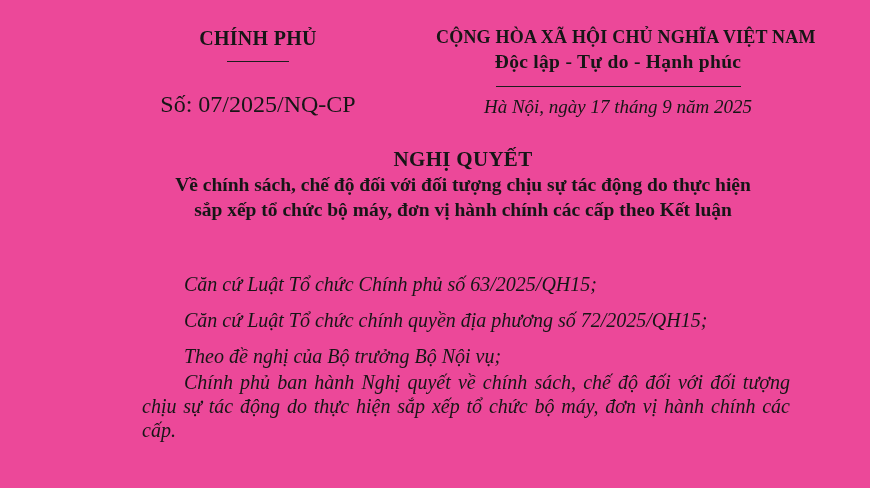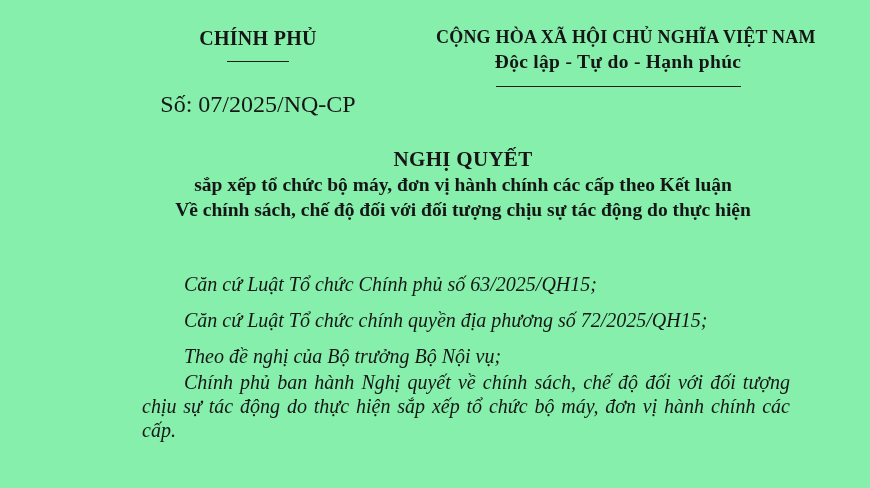--- a/index.html
+++ b/index.html
@@ -4,21 +4,21 @@
 <style>
   html, body {
     margin: 0;
     padding: 0;
     background: #ffffff;
   }
   .page {
     position: relative;
     width: 870px;
     height: 488px;
-    background: #86efac;
+    background: #ec4899;
     overflow: hidden;
     font-family: "Liberation Serif", "DejaVu Serif", serif;
     color: #161616;
   }
 
   
   .hdr-left {
     position: absolute;
     top: 27px;
     left: 150px;
@@ -130,26 +130,27 @@
   <div class="hdr-left">
     <div class="issuer">CHÍNH PHỦ</div>
     <div class="rule-short"></div>
     <div class="doc-no">Số: 07/2025/NQ-CP</div>
   </div>
 
   <div class="hdr-right">
     <div class="national">CỘNG HÒA XÃ HỘI CHỦ NGHĨA VIỆT NAM</div>
     <div class="motto">Độc lập - Tự do - Hạnh phúc</div>
     <div class="rule-long"></div>
+    <div class="place-date">Hà Nội, ngày 17 tháng 9 năm 2025</div>
   </div>
 
   <div class="title-block">
     <div class="doc-type">NGHỊ QUYẾT</div>
+    <div class="subject-line">Về chính sách, chế độ đối với đối tượng chịu sự tác động do thực hiện</div>
     <div class="subject-line">sắp xếp tổ chức bộ máy, đơn vị hành chính các cấp theo Kết luận</div>
-    <div class="subject-line">Về chính sách, chế độ đối với đối tượng chịu sự tác động do thực hiện</div>
   </div>
 
   <div class="body-block">
     <p>Căn cứ Luật Tổ chức Chính phủ số 63/2025/QH15;</p>
     <p>Căn cứ Luật Tổ chức chính quyền địa phương số 72/2025/QH15;</p>
     <p class="tight">Theo đề nghị của Bộ trưởng Bộ Nội vụ;</p>
     <p class="clipped">Chính phủ ban hành Nghị quyết về chính sách, chế độ đối với đối tượng chịu sự tác động do thực hiện sắp xếp tổ chức bộ máy, đơn vị hành chính các cấp.</p>
   </div>
 
 </div>

